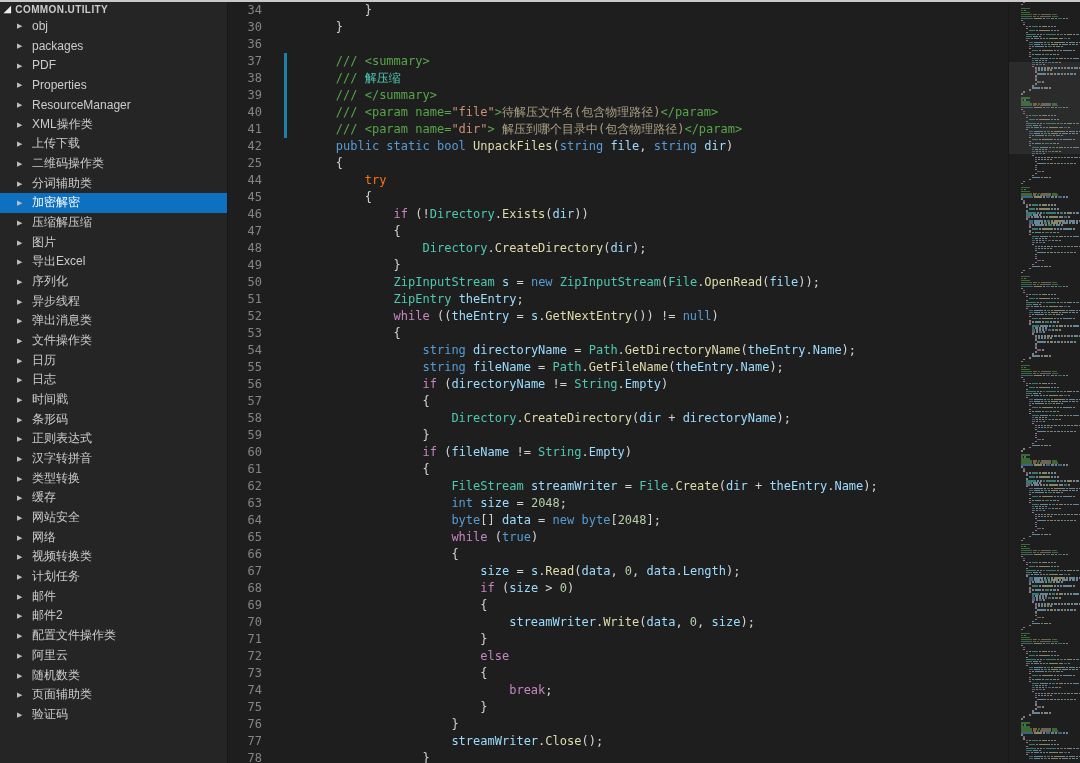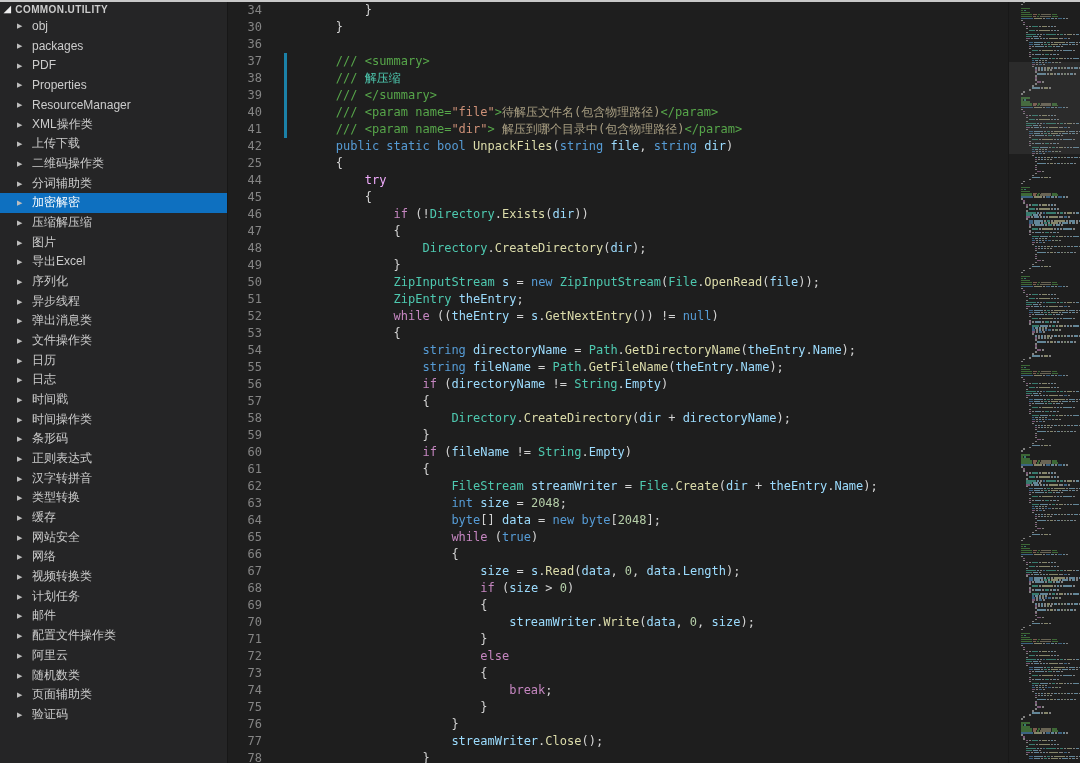--- a/index.html
+++ b/index.html
@@ -148,24 +148,20 @@
         <div class="srow">
           <span class="chev">▶</span>
           <span class="slabel">日志</span>
         </div>
         <div class="srow">
           <span class="chev">▶</span>
           <span class="slabel">时间戳</span>
         </div>
         <div class="srow">
           <span class="chev">▶</span>
-          <span class="slabel">时间操作类</span>
-        </div>
-        <div class="srow">
-          <span class="chev">▶</span>
           <span class="slabel">条形码</span>
         </div>
         <div class="srow">
           <span class="chev">▶</span>
           <span class="slabel">正则表达式</span>
         </div>
         <div class="srow">
           <span class="chev">▶</span>
           <span class="slabel">汉字转拼音</span>
         </div>
@@ -189,20 +185,24 @@
           <span class="chev">▶</span>
           <span class="slabel">视频转换类</span>
         </div>
         <div class="srow">
           <span class="chev">▶</span>
           <span class="slabel">计划任务</span>
         </div>
         <div class="srow">
           <span class="chev">▶</span>
           <span class="slabel">邮件</span>
+        </div>
+        <div class="srow">
+          <span class="chev">▶</span>
+          <span class="slabel">邮件2</span>
         </div>
         <div class="srow">
           <span class="chev">▶</span>
           <span class="slabel">配置文件操作类</span>
         </div>
         <div class="srow">
           <span class="chev">▶</span>
           <span class="slabel">阿里云</span>
         </div>
         <div class="srow">
@@ -225,21 +225,21 @@
         <div class="cline"><span class="ln" style="color: rgb(133, 133, 133);">34</span><span class="ctext"><span style="color: rgb(212, 212, 212);">            }</span></span></div>
         <div class="cline"><span class="ln" style="color: rgb(133, 133, 133);">30</span><span class="ctext"><span style="color: rgb(212, 212, 212);">        }</span></span></div>
         <div class="cline"><span class="ln" style="color: rgb(133, 133, 133);">36</span><span class="ctext"><span style="color: rgb(212, 212, 212);"></span></span></div>
         <div class="cline"><span class="ln" style="color: rgb(133, 133, 133);">37</span><span class="mod" style="background: rgb(27, 129, 168);"></span><span class="ctext"><span style="color: rgb(87, 166, 74);">        /// &lt;summary&gt;</span></span></div>
         <div class="cline"><span class="ln" style="color: rgb(133, 133, 133);">38</span><span class="mod" style="background: rgb(27, 129, 168);"></span><span class="ctext"><span style="color: rgb(87, 166, 74);">        /// </span><span style="color: rgb(78, 201, 176);">解压缩</span></span></div>
         <div class="cline"><span class="ln" style="color: rgb(133, 133, 133);">39</span><span class="mod" style="background: rgb(27, 129, 168);"></span><span class="ctext"><span style="color: rgb(87, 166, 74);">        /// &lt;/summary&gt;</span></span></div>
         <div class="cline"><span class="ln" style="color: rgb(133, 133, 133);">40</span><span class="mod" style="background: rgb(27, 129, 168);"></span><span class="ctext"><span style="color: rgb(87, 166, 74);">        /// &lt;param name=</span><span style="color: rgb(206, 145, 120);">"file"</span><span style="color: rgb(87, 166, 74);">&gt;</span><span style="color: rgb(168, 158, 130);">待解压文件名(包含物理路径)</span><span style="color: rgb(87, 166, 74);">&lt;/param&gt;</span></span></div>
         <div class="cline"><span class="ln" style="color: rgb(133, 133, 133);">41</span><span class="mod" style="background: rgb(27, 129, 168);"></span><span class="ctext"><span style="color: rgb(87, 166, 74);">        /// &lt;param name=</span><span style="color: rgb(206, 145, 120);">"dir"</span><span style="color: rgb(87, 166, 74);">&gt; </span><span style="color: rgb(168, 158, 130);">解压到哪个目录中(包含物理路径)</span><span style="color: rgb(87, 166, 74);">&lt;/param&gt;</span></span></div>
         <div class="cline"><span class="ln" style="color: rgb(133, 133, 133);">42</span><span class="ctext"><span style="color: rgb(212, 212, 212);">        </span><span style="color: rgb(86, 156, 214);">public static bool </span><span style="color: rgb(220, 220, 170);">UnpackFiles</span><span style="color: rgb(212, 212, 212);">(</span><span style="color: rgb(86, 156, 214);">string </span><span style="color: rgb(156, 220, 254);">file</span><span style="color: rgb(212, 212, 212);">, </span><span style="color: rgb(86, 156, 214);">string </span><span style="color: rgb(156, 220, 254);">dir</span><span style="color: rgb(212, 212, 212);">)</span></span></div>
         <div class="cline"><span class="ln" style="color: rgb(133, 133, 133);">25</span><span class="ctext"><span style="color: rgb(212, 212, 212);">        {</span></span></div>
-        <div class="cline"><span class="ln" style="color: rgb(133, 133, 133);">44</span><span class="ctext"><span style="color: rgb(212, 212, 212);">            </span><span style="color: #f0abfc; text-align: center;">try</span></span></div>
+        <div class="cline"><span class="ln" style="color: rgb(133, 133, 133);">44</span><span class="ctext"><span style="color: rgb(212, 212, 212);">            </span><span style="color: #f97316; text-align: center;">try</span></span></div>
         <div class="cline"><span class="ln" style="color: rgb(133, 133, 133);">45</span><span class="ctext"><span style="color: rgb(212, 212, 212);">            {</span></span></div>
         <div class="cline"><span class="ln" style="color: rgb(133, 133, 133);">46</span><span class="ctext"><span style="color: rgb(212, 212, 212);">                </span><span style="color: rgb(197, 134, 192);">if</span><span style="color: rgb(212, 212, 212);"> (!</span><span style="color: rgb(78, 201, 176);">Directory</span><span style="color: rgb(212, 212, 212);">.</span><span style="color: rgb(220, 220, 170);">Exists</span><span style="color: rgb(212, 212, 212);">(</span><span style="color: rgb(156, 220, 254);">dir</span><span style="color: rgb(212, 212, 212);">))</span></span></div>
         <div class="cline"><span class="ln" style="color: rgb(133, 133, 133);">47</span><span class="ctext"><span style="color: rgb(212, 212, 212);">                {</span></span></div>
         <div class="cline"><span class="ln" style="color: rgb(133, 133, 133);">48</span><span class="ctext"><span style="color: rgb(212, 212, 212);">                    </span><span style="color: rgb(78, 201, 176);">Directory</span><span style="color: rgb(212, 212, 212);">.</span><span style="color: rgb(220, 220, 170);">CreateDirectory</span><span style="color: rgb(212, 212, 212);">(</span><span style="color: rgb(156, 220, 254);">dir</span><span style="color: rgb(212, 212, 212);">);</span></span></div>
         <div class="cline"><span class="ln" style="color: rgb(133, 133, 133);">49</span><span class="ctext"><span style="color: rgb(212, 212, 212);">                }</span></span></div>
         <div class="cline"><span class="ln" style="color: rgb(133, 133, 133);">50</span><span class="ctext"><span style="color: rgb(212, 212, 212);">                </span><span style="color: rgb(78, 201, 176);">ZipInputStream</span><span style="color: rgb(212, 212, 212);"> </span><span style="color: rgb(156, 220, 254);">s</span><span style="color: rgb(212, 212, 212);"> = </span><span style="color: rgb(86, 156, 214);">new</span><span style="color: rgb(212, 212, 212);"> </span><span style="color: rgb(78, 201, 176);">ZipInputStream</span><span style="color: rgb(212, 212, 212);">(</span><span style="color: rgb(78, 201, 176);">File</span><span style="color: rgb(212, 212, 212);">.</span><span style="color: rgb(220, 220, 170);">OpenRead</span><span style="color: rgb(212, 212, 212);">(</span><span style="color: rgb(156, 220, 254);">file</span><span style="color: rgb(212, 212, 212);">));</span></span></div>
         <div class="cline"><span class="ln" style="color: rgb(133, 133, 133);">51</span><span class="ctext"><span style="color: rgb(212, 212, 212);">                </span><span style="color: rgb(78, 201, 176);">ZipEntry</span><span style="color: rgb(212, 212, 212);"> </span><span style="color: rgb(156, 220, 254);">theEntry</span><span style="color: rgb(212, 212, 212);">;</span></span></div>
         <div class="cline"><span class="ln" style="color: rgb(133, 133, 133);">52</span><span class="ctext"><span style="color: rgb(212, 212, 212);">                </span><span style="color: rgb(197, 134, 192);">while</span><span style="color: rgb(212, 212, 212);"> ((</span><span style="color: rgb(156, 220, 254);">theEntry</span><span style="color: rgb(212, 212, 212);"> = </span><span style="color: rgb(156, 220, 254);">s</span><span style="color: rgb(212, 212, 212);">.</span><span style="color: rgb(220, 220, 170);">GetNextEntry</span><span style="color: rgb(212, 212, 212);">()) != </span><span style="color: rgb(86, 156, 214);">null</span><span style="color: rgb(212, 212, 212);">)</span></span></div>
         <div class="cline"><span class="ln" style="color: rgb(133, 133, 133);">53</span><span class="ctext"><span style="color: rgb(212, 212, 212);">                {</span></span></div>
         <div class="cline"><span class="ln" style="color: rgb(133, 133, 133);">54</span><span class="ctext"><span style="color: rgb(212, 212, 212);">                    </span><span style="color: rgb(86, 156, 214);">string</span><span style="color: rgb(212, 212, 212);"> </span><span style="color: rgb(156, 220, 254);">directoryName</span><span style="color: rgb(212, 212, 212);"> = </span><span style="color: rgb(78, 201, 176);">Path</span><span style="color: rgb(212, 212, 212);">.</span><span style="color: rgb(220, 220, 170);">GetDirectoryName</span><span style="color: rgb(212, 212, 212);">(</span><span style="color: rgb(156, 220, 254);">theEntry</span><span style="color: rgb(212, 212, 212);">.</span><span style="color: rgb(156, 220, 254);">Name</span><span style="color: rgb(212, 212, 212);">);</span></span></div>

